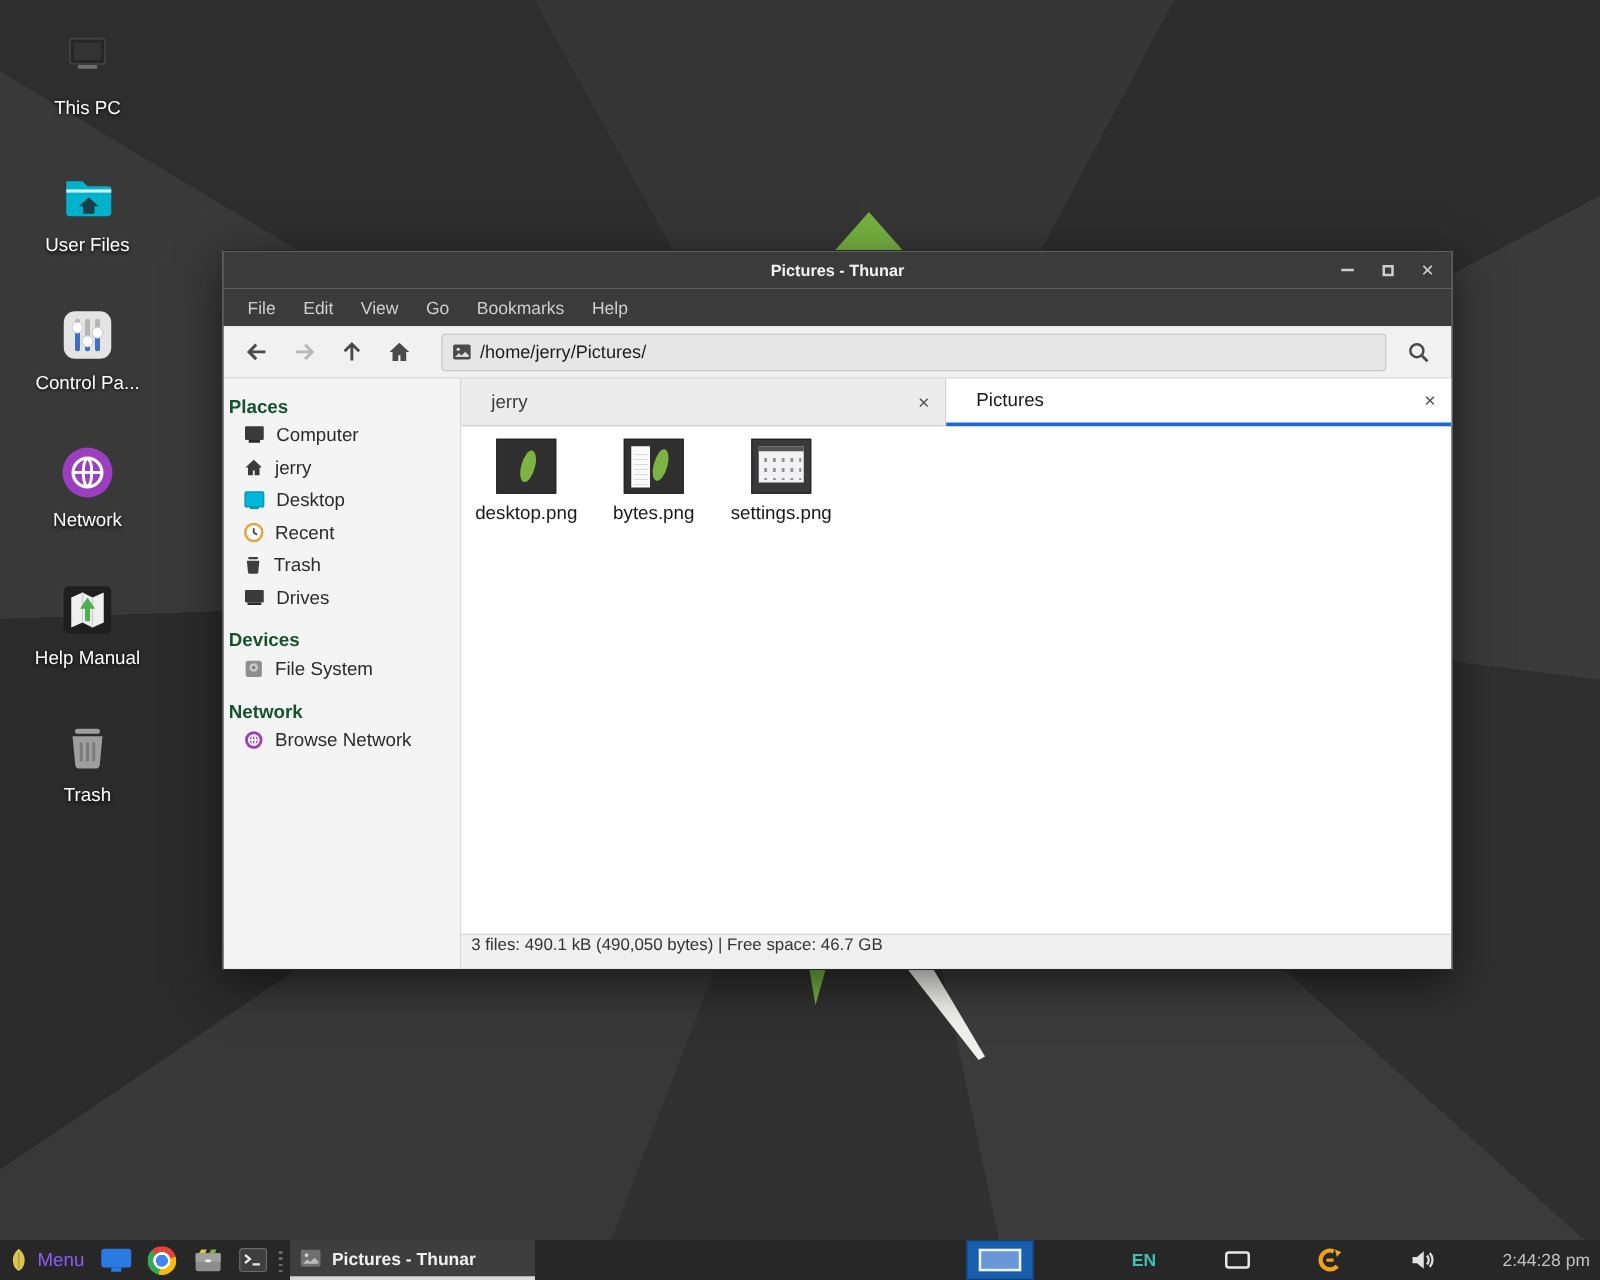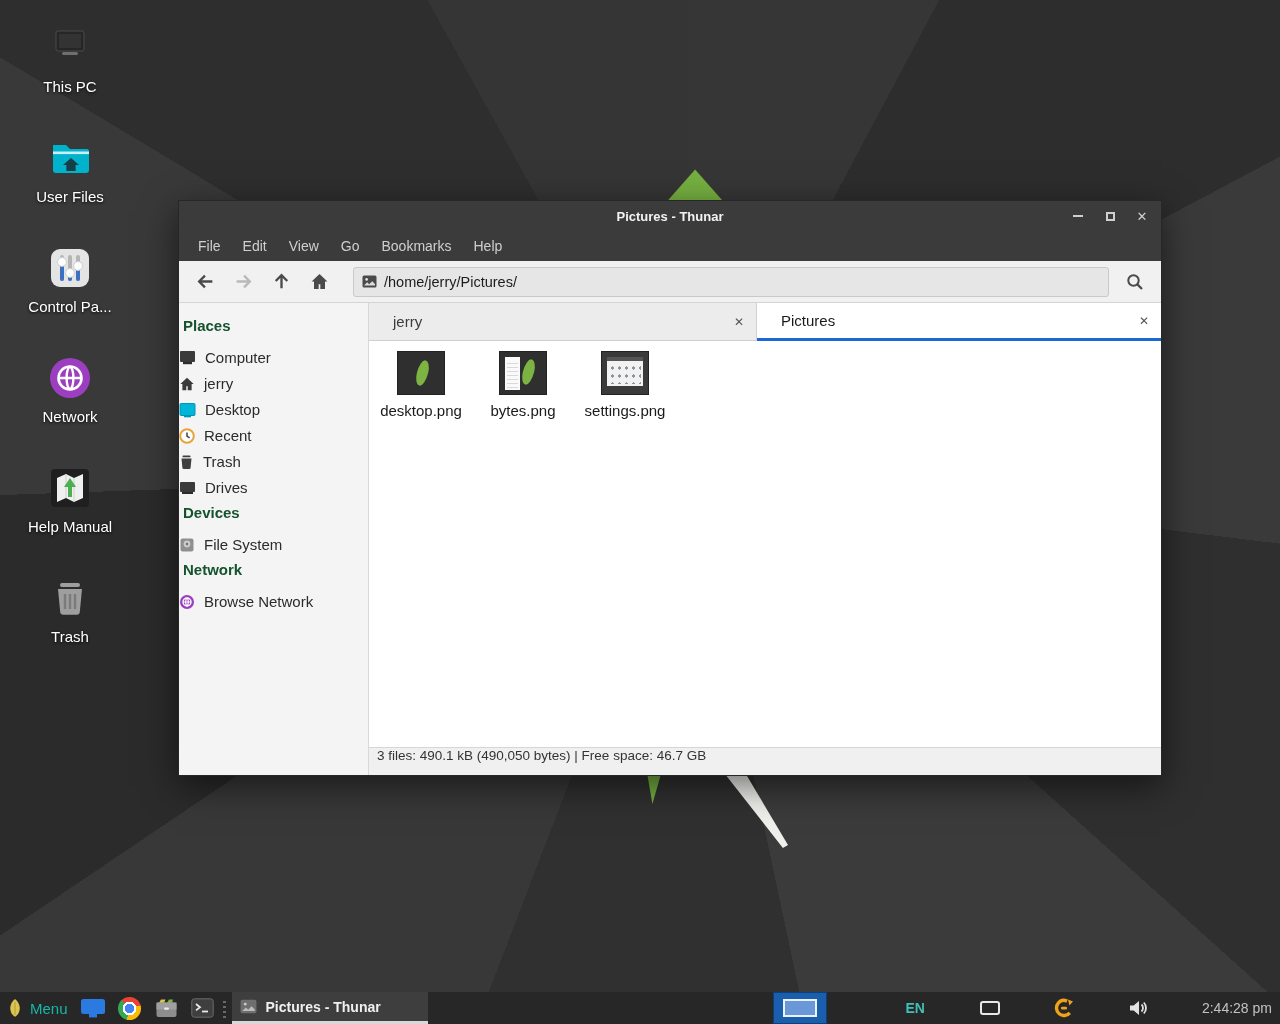--- a/index.html
+++ b/index.html
@@ -55,21 +55,21 @@
   .pathbar { flex:1; height:30px; margin:0 6px 0 14px; background:#e6e6e6;
     border:1px solid #c9c9c9; border-radius:3px; display:flex; align-items:center;
     padding:0 8px; gap:7px; cursor:text; }
   .pathbar .ptext { font-size:14.5px; color:#1c1c1c; }
 
   .main { flex:1; display:flex; min-height:0; }
   .sidebar { width:190px; flex:none; background:#f4f4f4;
     border-right:1px solid #d8d8d8; padding-top:6px; overflow:hidden; }
   .side-header { font-size:15px; font-weight:bold; color:#14532d;
     padding:8px 10px 6px 4px; }
-  .side-item { display:flex; align-items:flex-end; height:26px; padding-left:0;
+  .side-item { display:flex; align-items:flex-start; height:26px; padding-left:16px;
     gap:9px; cursor:pointer; }
   .side-item .lbl { font-size:15px; color:#2b2b2b; }
   .side-item svg { flex:none; }
 
   .content { flex:1; display:flex; flex-direction:column; min-width:0; }
   .tabbar { height:38px; flex:none; display:flex; background:#ececec; }
   .tab { display:flex; align-items:center; cursor:pointer; position:relative; }
   .tab-inactive { width:388px; background:#ececec; border-right:1px solid #d2d2d2;
     border-bottom:1px solid #cfcfcf; }
   .tab-active { flex:1; background:#fff; border-bottom:3px solid #1b68d6; }
@@ -108,21 +108,21 @@
     border-top:1px solid #d6d6d6; display:flex; align-items:flex-start;
     padding-left:8px; }
   .statusbar .stext { font-size:13.5px; color:#333; }
 
   
   .taskbar { position:absolute; left:0; bottom:0; width:1280px; height:32px;
     background:#272727; display:flex; align-items:center; z-index:50; }
   .tb-left { display:flex; align-items:center; height:100%; }
   .tb-icon { display:flex; align-items:center; justify-content:center;
     cursor:pointer; height:100%; }
-  .menu-label { color:#14b8a6; font-size:15px; margin-left:7px; cursor:pointer; }
+  .menu-label { color:#8b5cf6; font-size:15px; margin-left:7px; cursor:pointer; }
   .chrome-ball { width:23px; height:23px; border-radius:50%;
     background-image:
       radial-gradient(circle at 50% 50%, #4285f4 0 29%, #fff 30% 42%, transparent 43%),
       conic-gradient(from 315deg, #ea4335 0 33%, #fbbc05 33% 66%, #34a853 66% 100%); }
   .tb-sep { width:3px; height:20px; margin-left:9px;
     background-image:repeating-linear-gradient(0deg,#6a6a6a 0 2px, transparent 2px 5px); }
   .task-btn { height:32px; width:196px; margin-left:6px; background:#3e3e3e;
     border-bottom:3px solid #d8d8d8; display:flex; align-items:center; gap:9px;
     padding-left:8px; cursor:pointer; }
   .task-btn .tklbl { color:#f0f0f0; font-size:14px; font-weight:bold;

